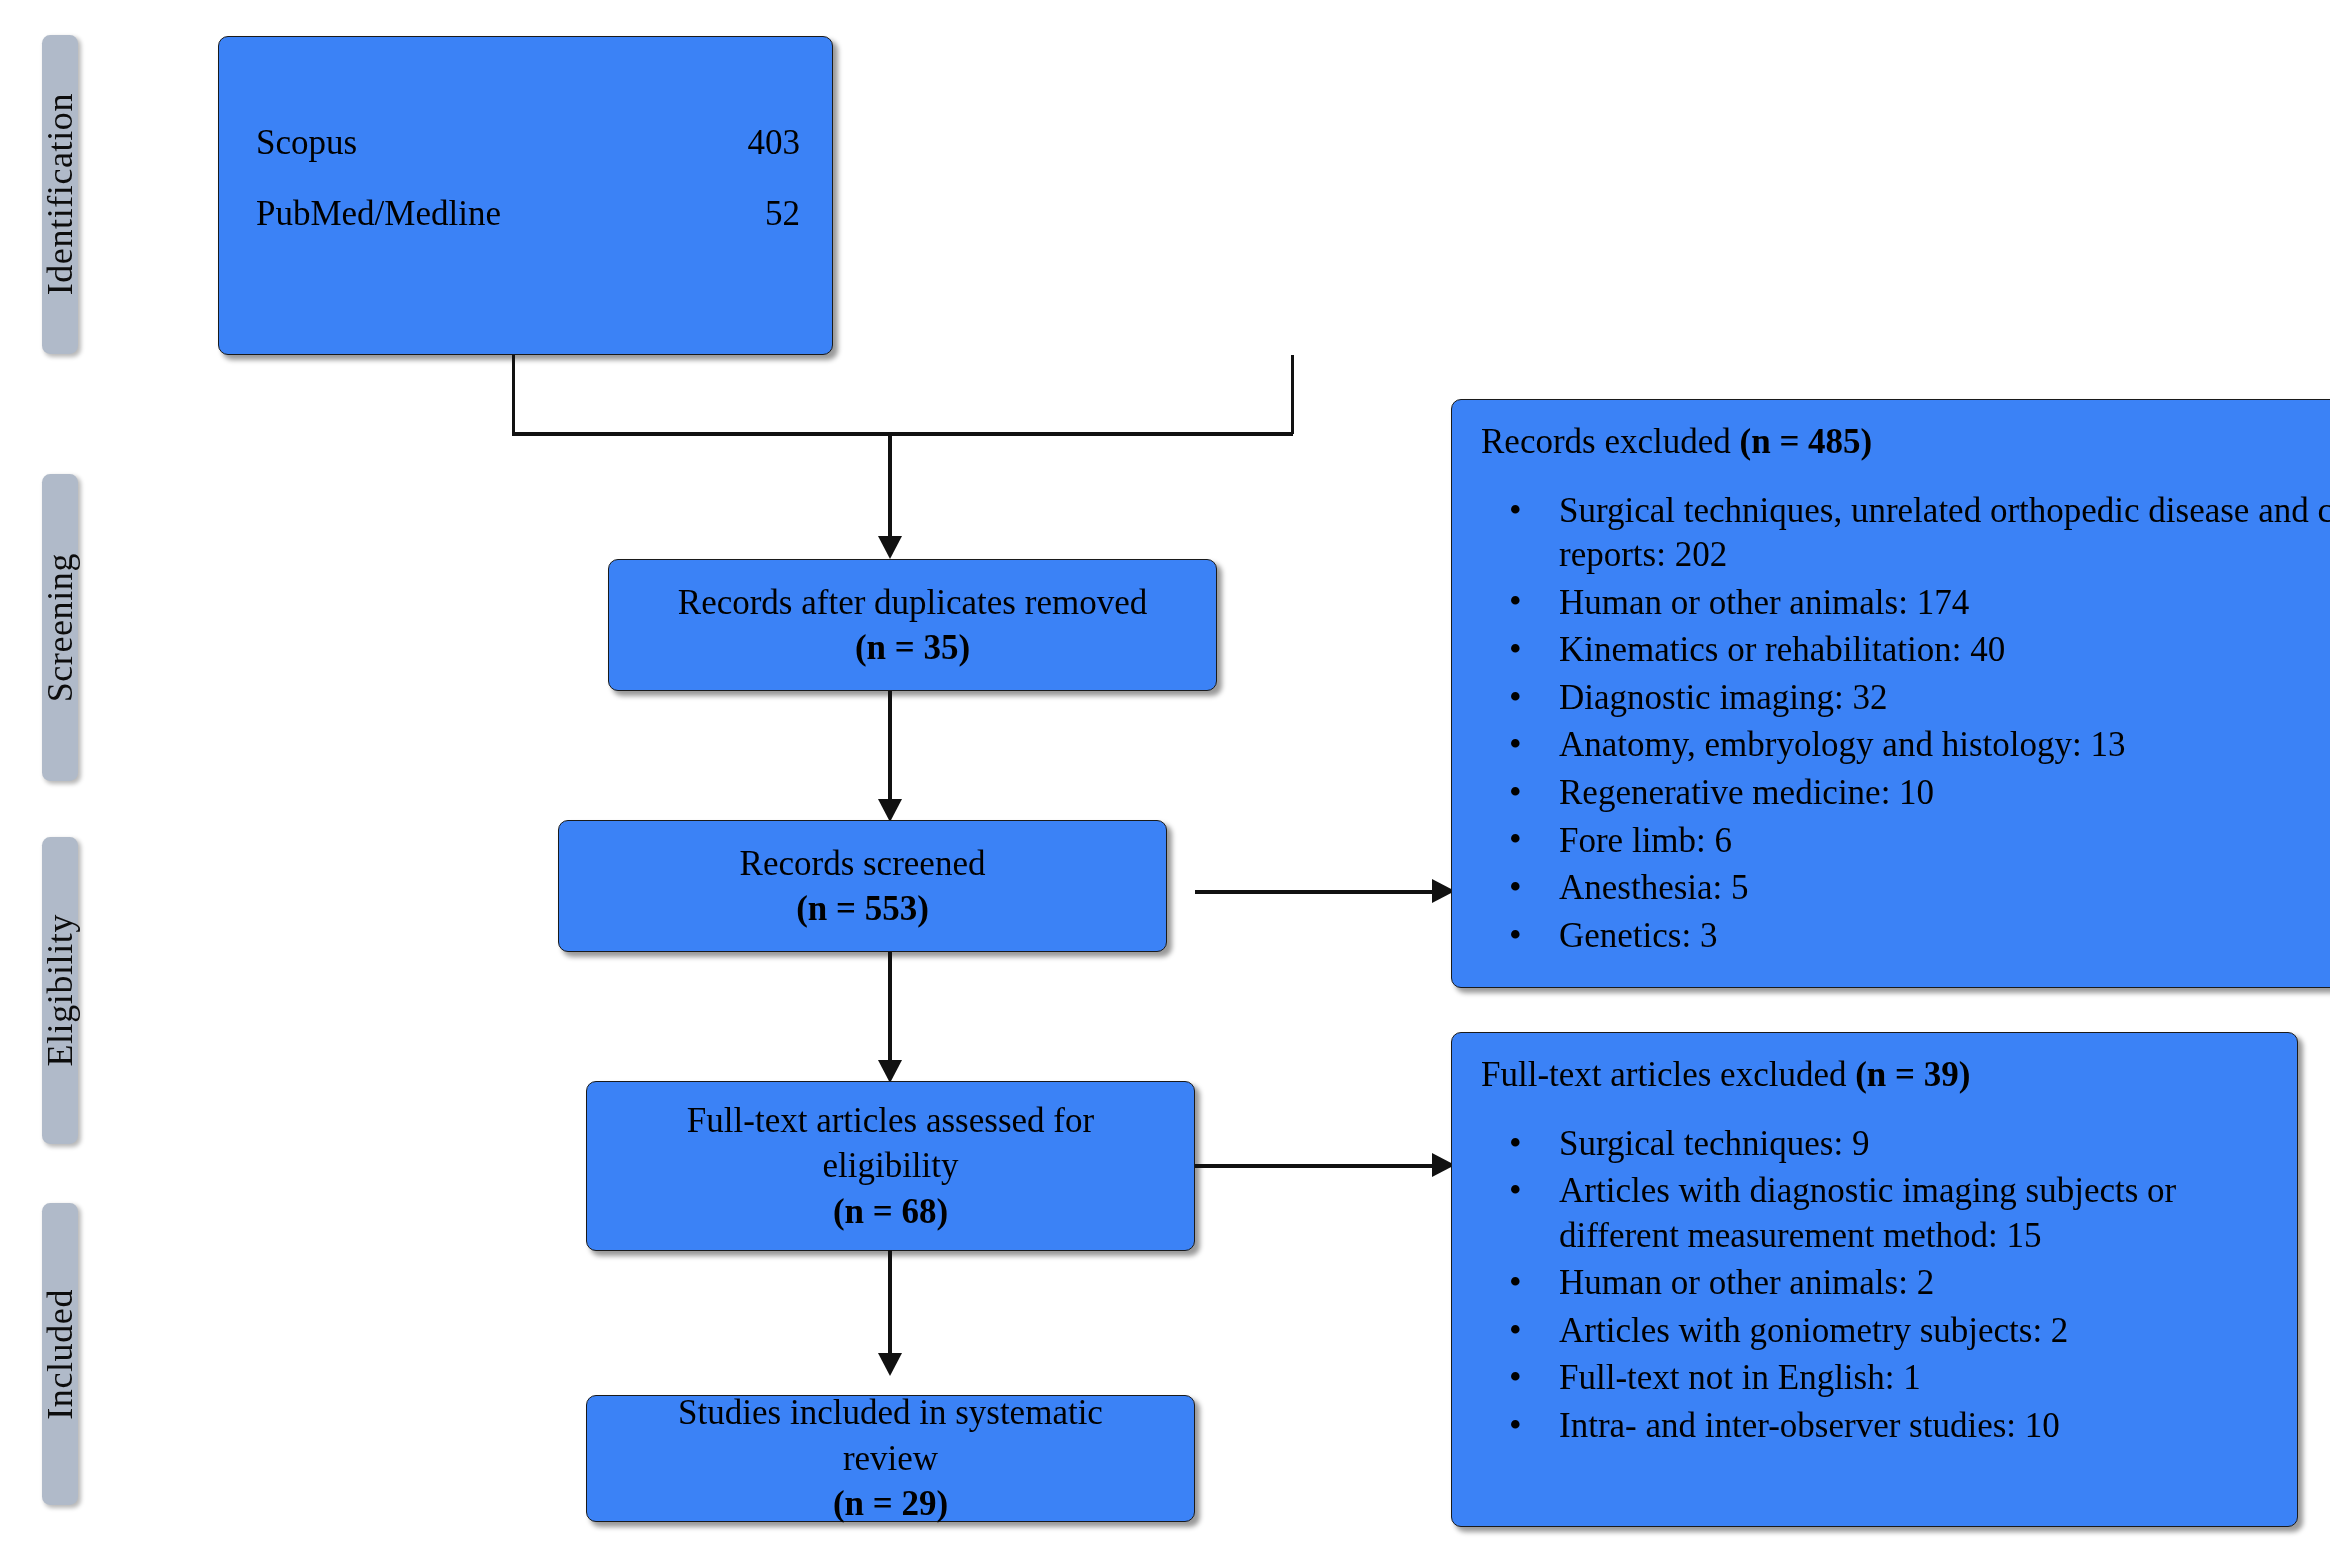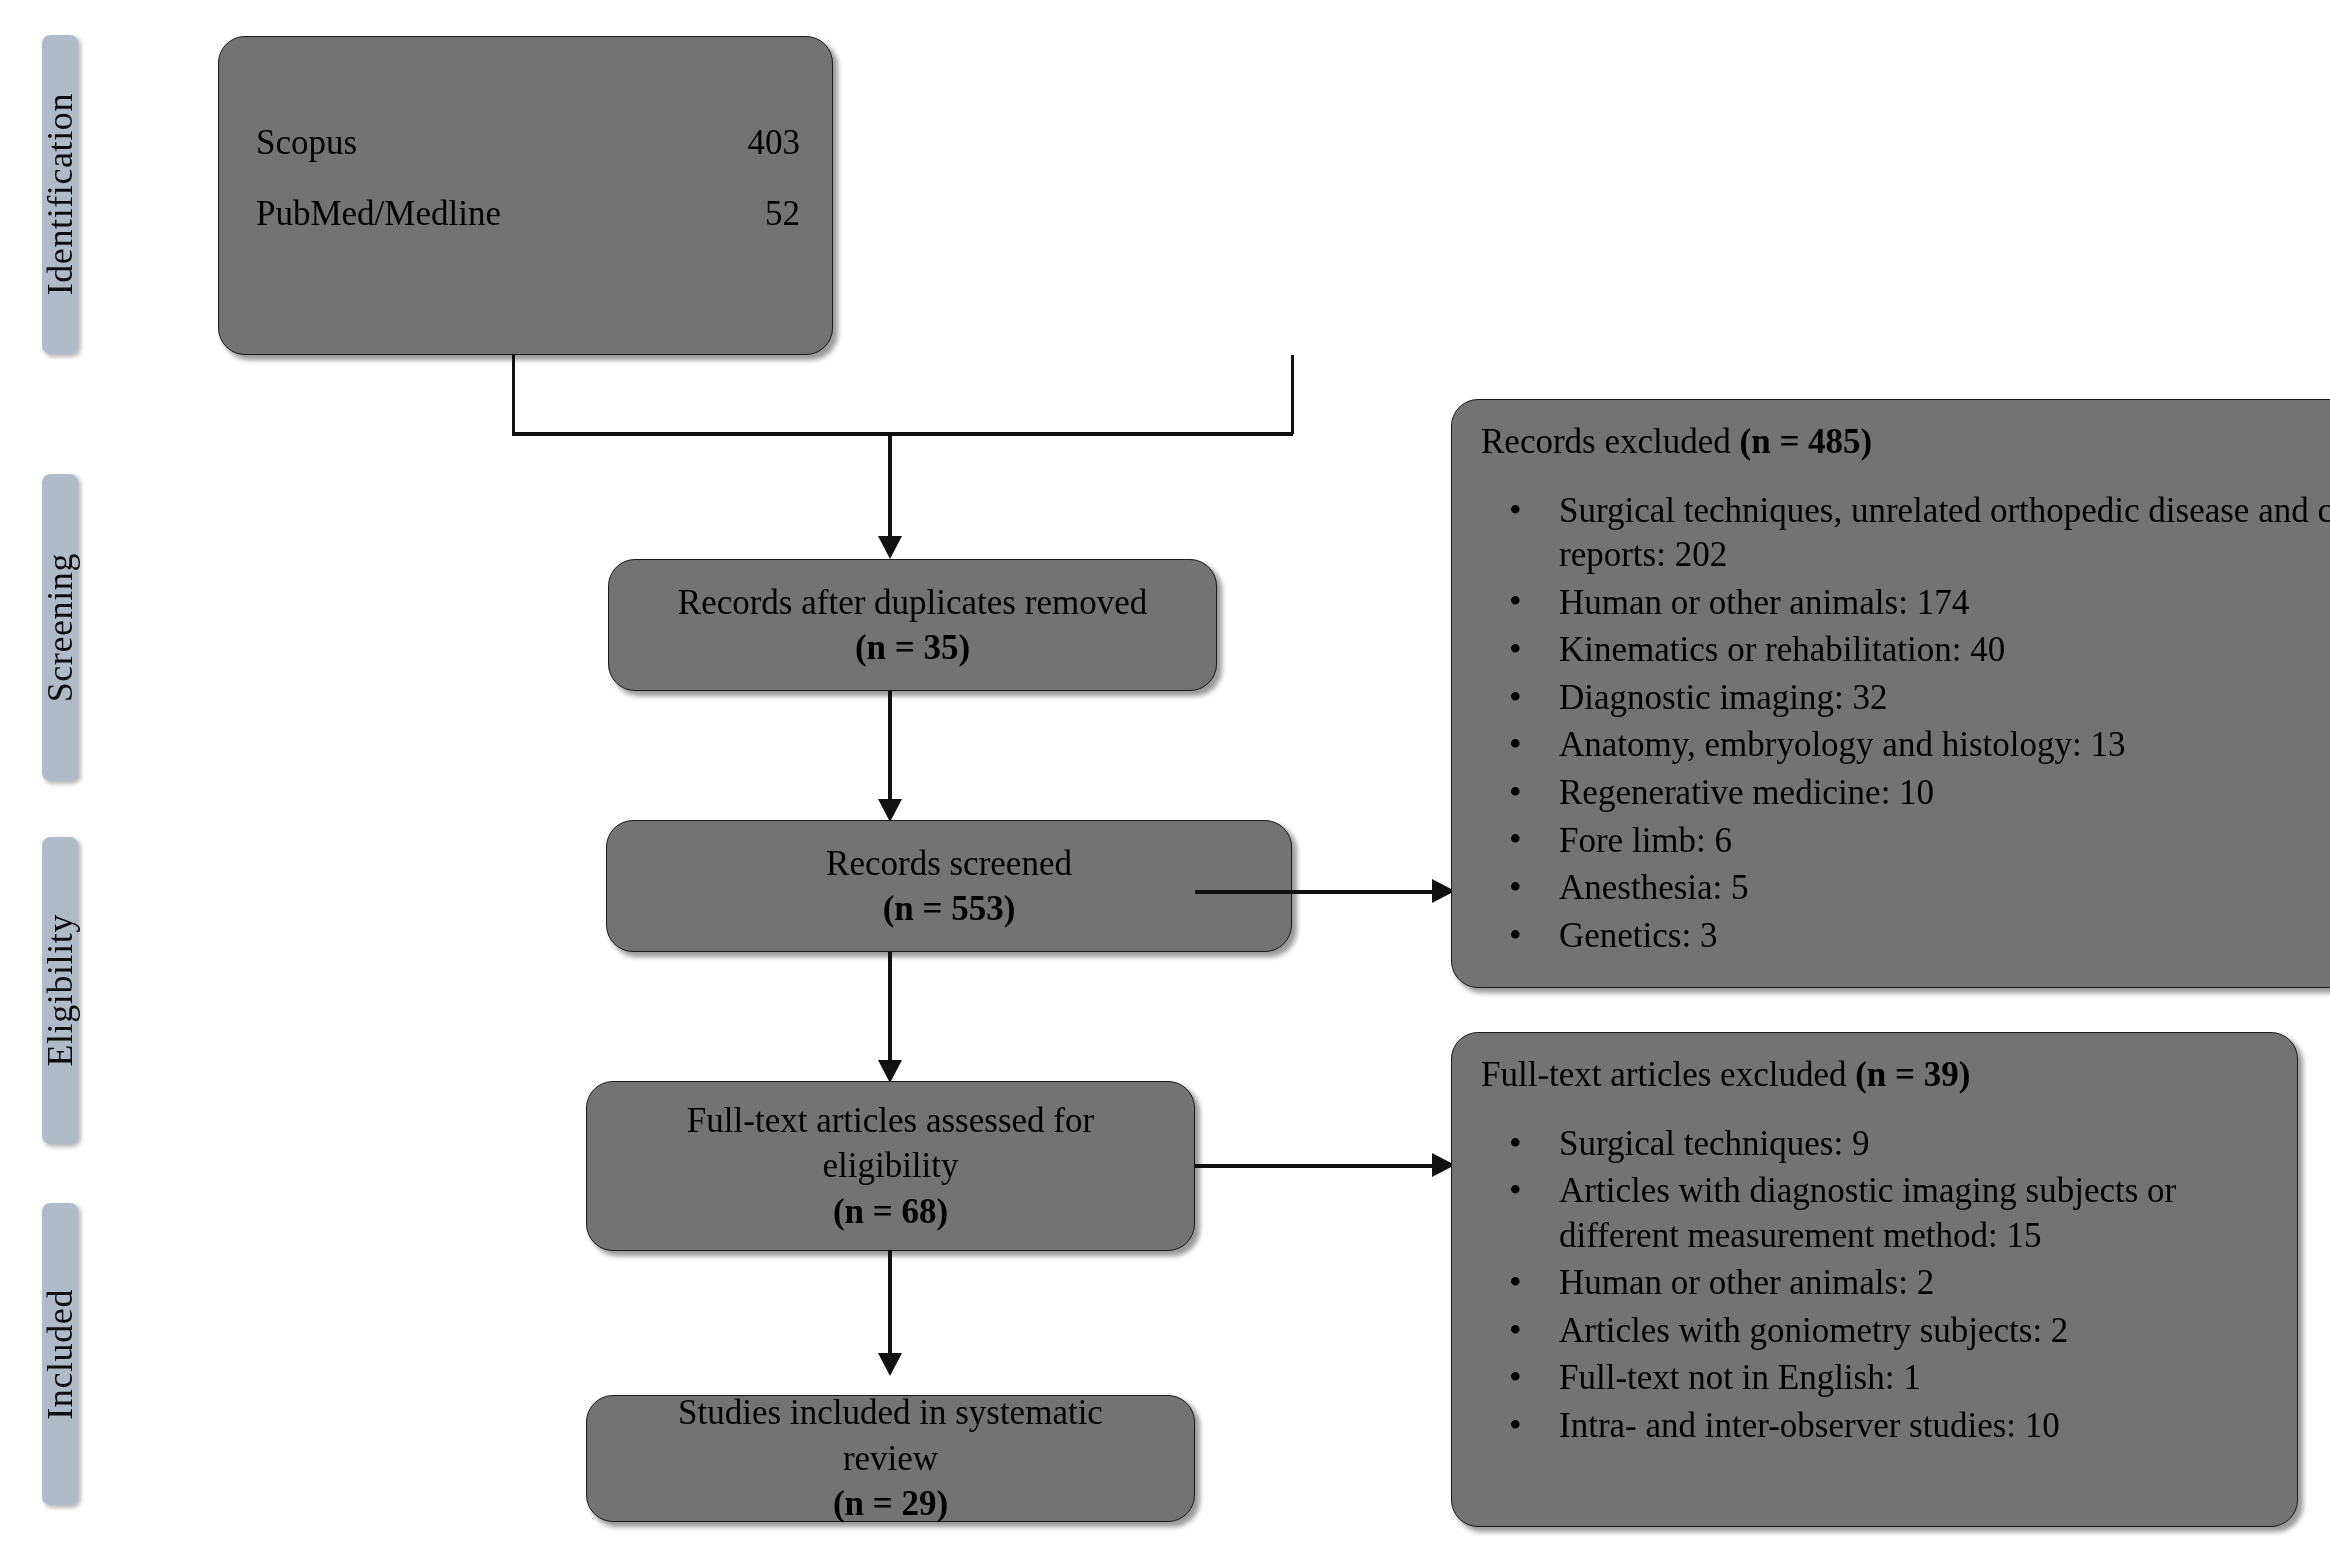--- a/index.html
+++ b/index.html
@@ -32,23 +32,23 @@
     transform: rotate(180deg);
     font-size: 36px;
     letter-spacing: 0.6px;
     white-space: nowrap;
     color: #0d0d0d;
   }
 
   
   .box {
     position: absolute;
-    background: #737373;
+    background: #3b82f6;
     border: 1.8px solid #1a1a1a;
-    border-radius: 27px;
+    border-radius: 10px;
     box-shadow: 4.1px 4.1px 5.3px rgba(0,0,0,0.40);
     box-sizing: border-box;
   }
   .box-inner {
     width: 100%;
     height: 100%;
     display: flex;
     flex-direction: column;
     justify-content: center;
     align-items: center;
@@ -185,21 +185,21 @@
   <div class="box" style="left:608px; top:559px; width:609px; height:132px;">
     <div class="box-inner">
       <div class="line">Records after duplicates removed</div>
       <div class="line bold">(n = 35)</div>
     </div>
   </div>
 
   <div class="vline" style="left:888px; top:691px; width:3.5px; height:114px;"></div>
   <div class="arrow-down" style="left:878px; top:799px;"></div>
 
-  <div class="box" style="left:606px; top:820px; width:686px; height:132px;">
+  <div class="box" style="left:558px; top:820px; width:609px; height:132px;">
     <div class="box-inner">
       <div class="line">Records screened</div>
       <div class="line bold">(n = 553)</div>
     </div>
   </div>
 
   <div class="hline" style="left:1195px; top:890px; width:243px; height:3.5px;"></div>
   <div class="arrow-right" style="left:1432px; top:879px;"></div>
 
   <div class="vline" style="left:888px; top:952px; width:3.5px; height:114px;"></div>

